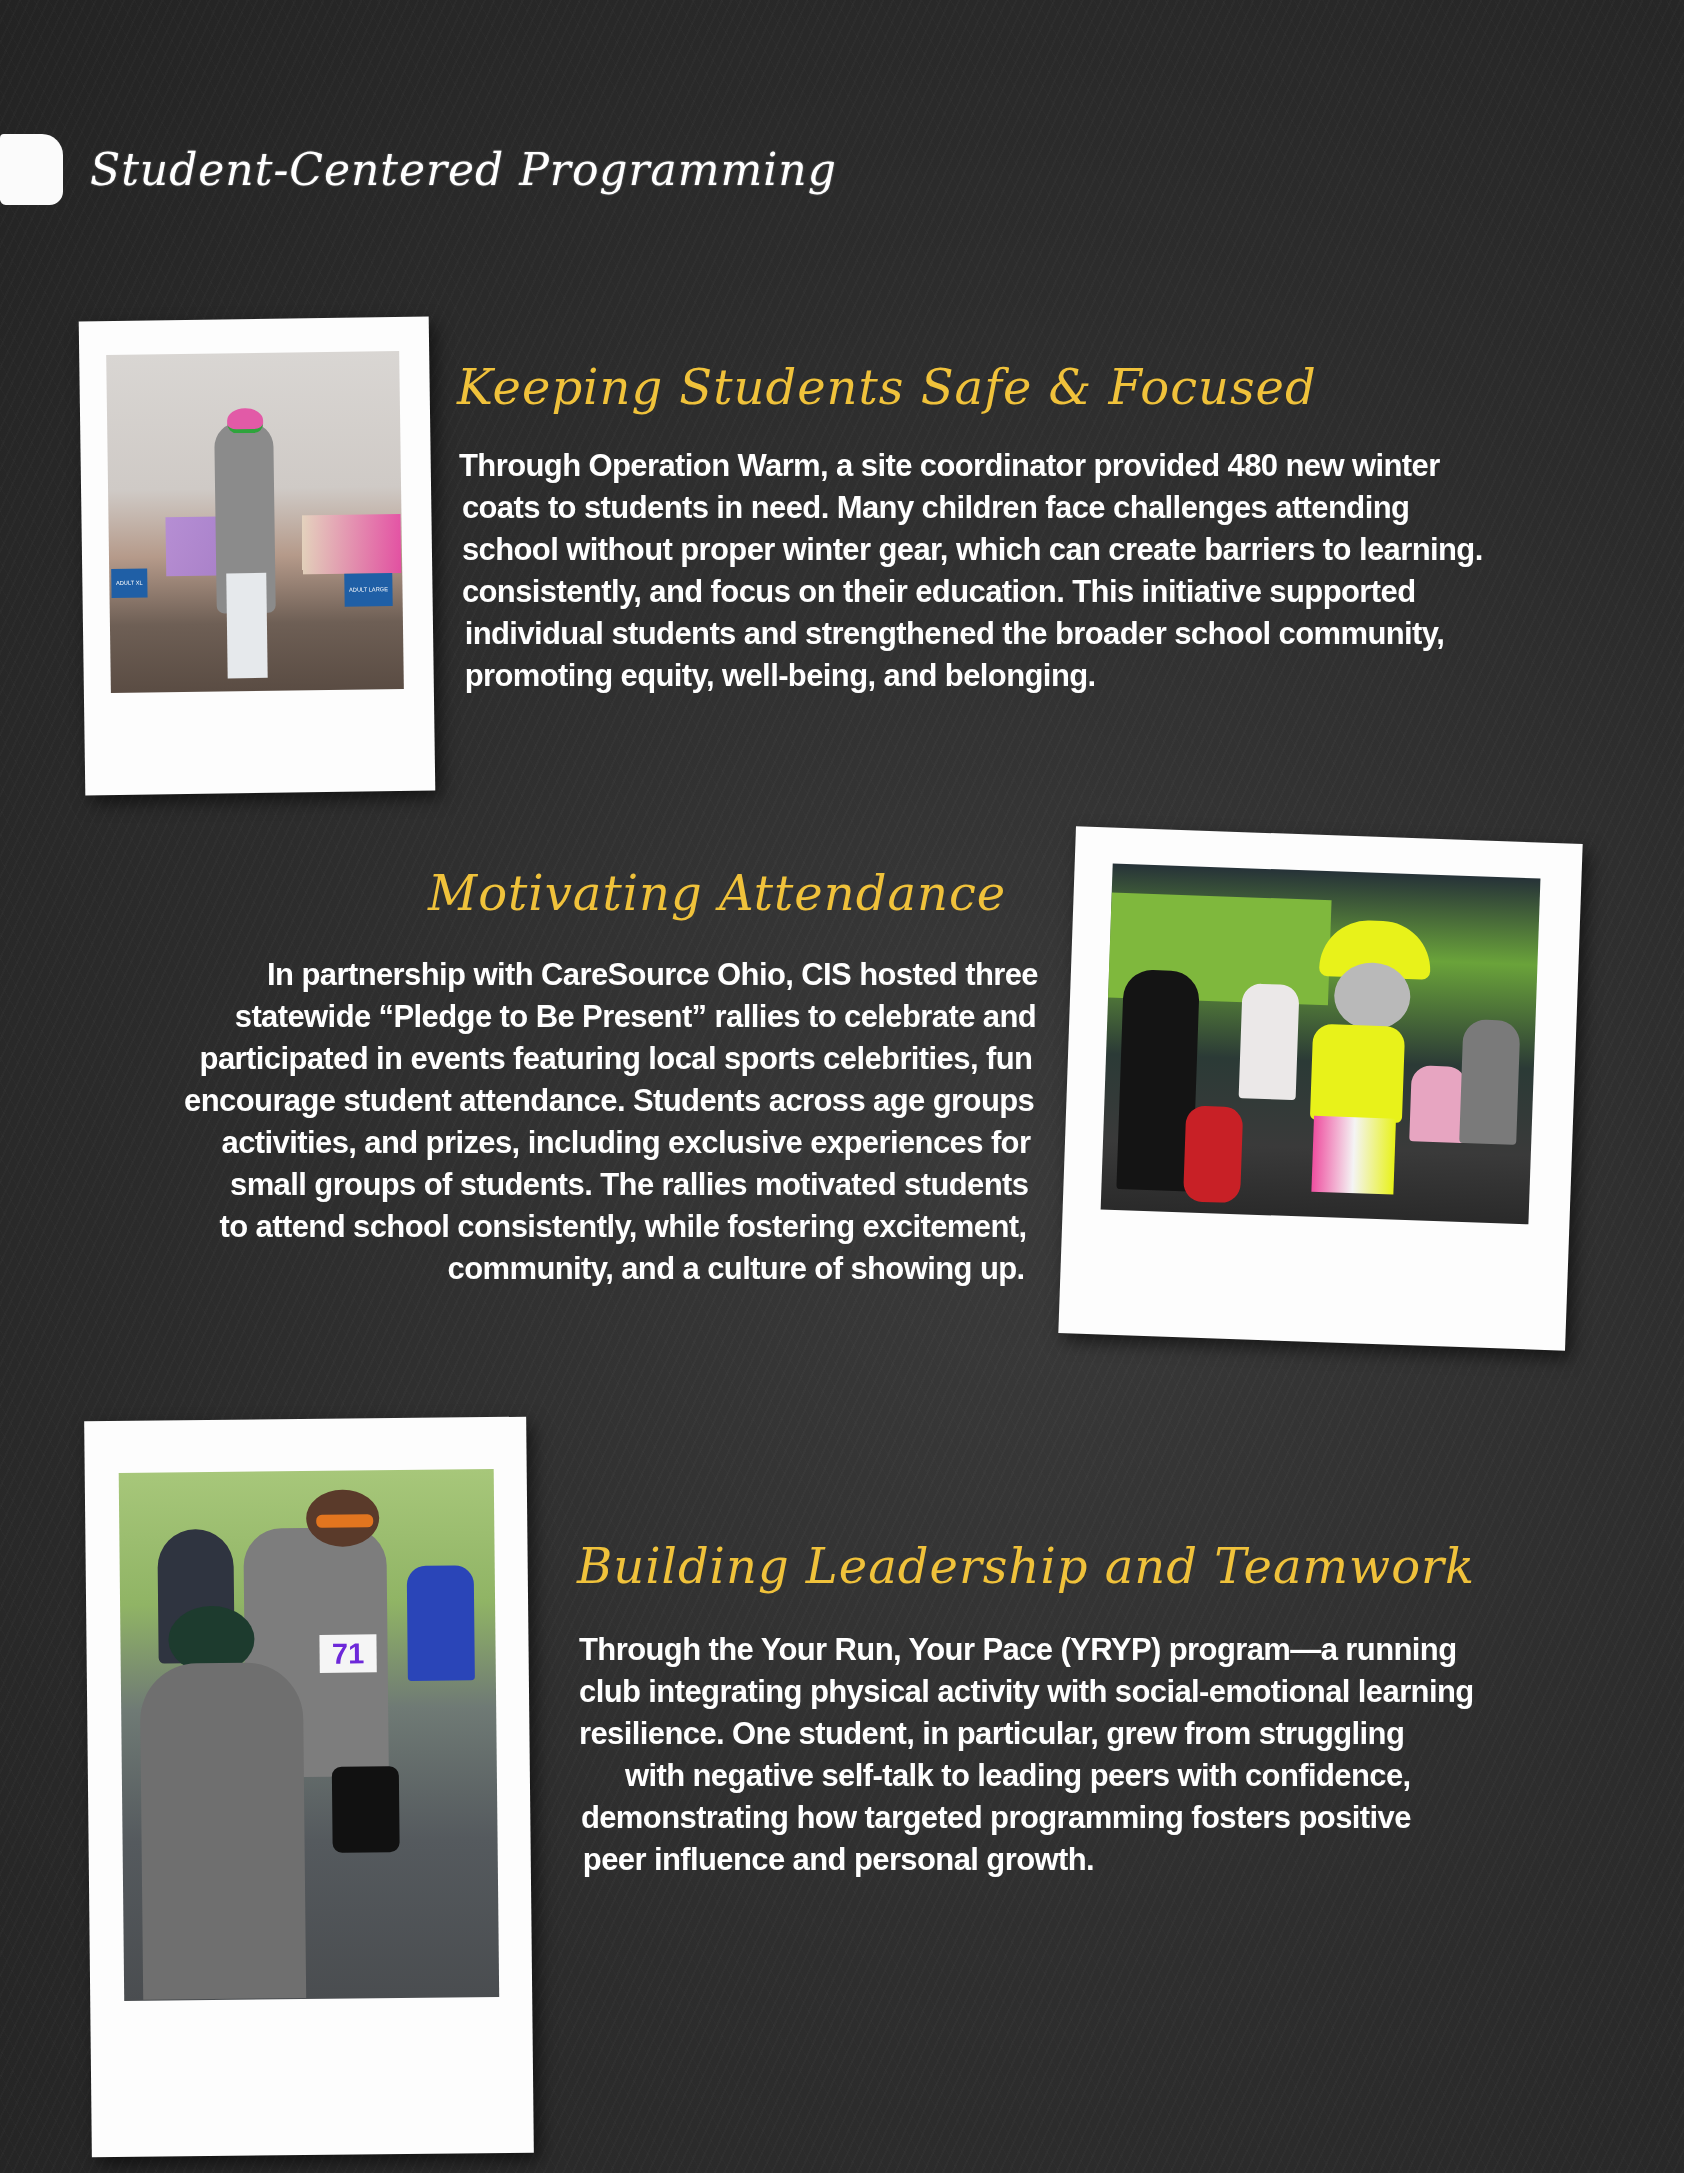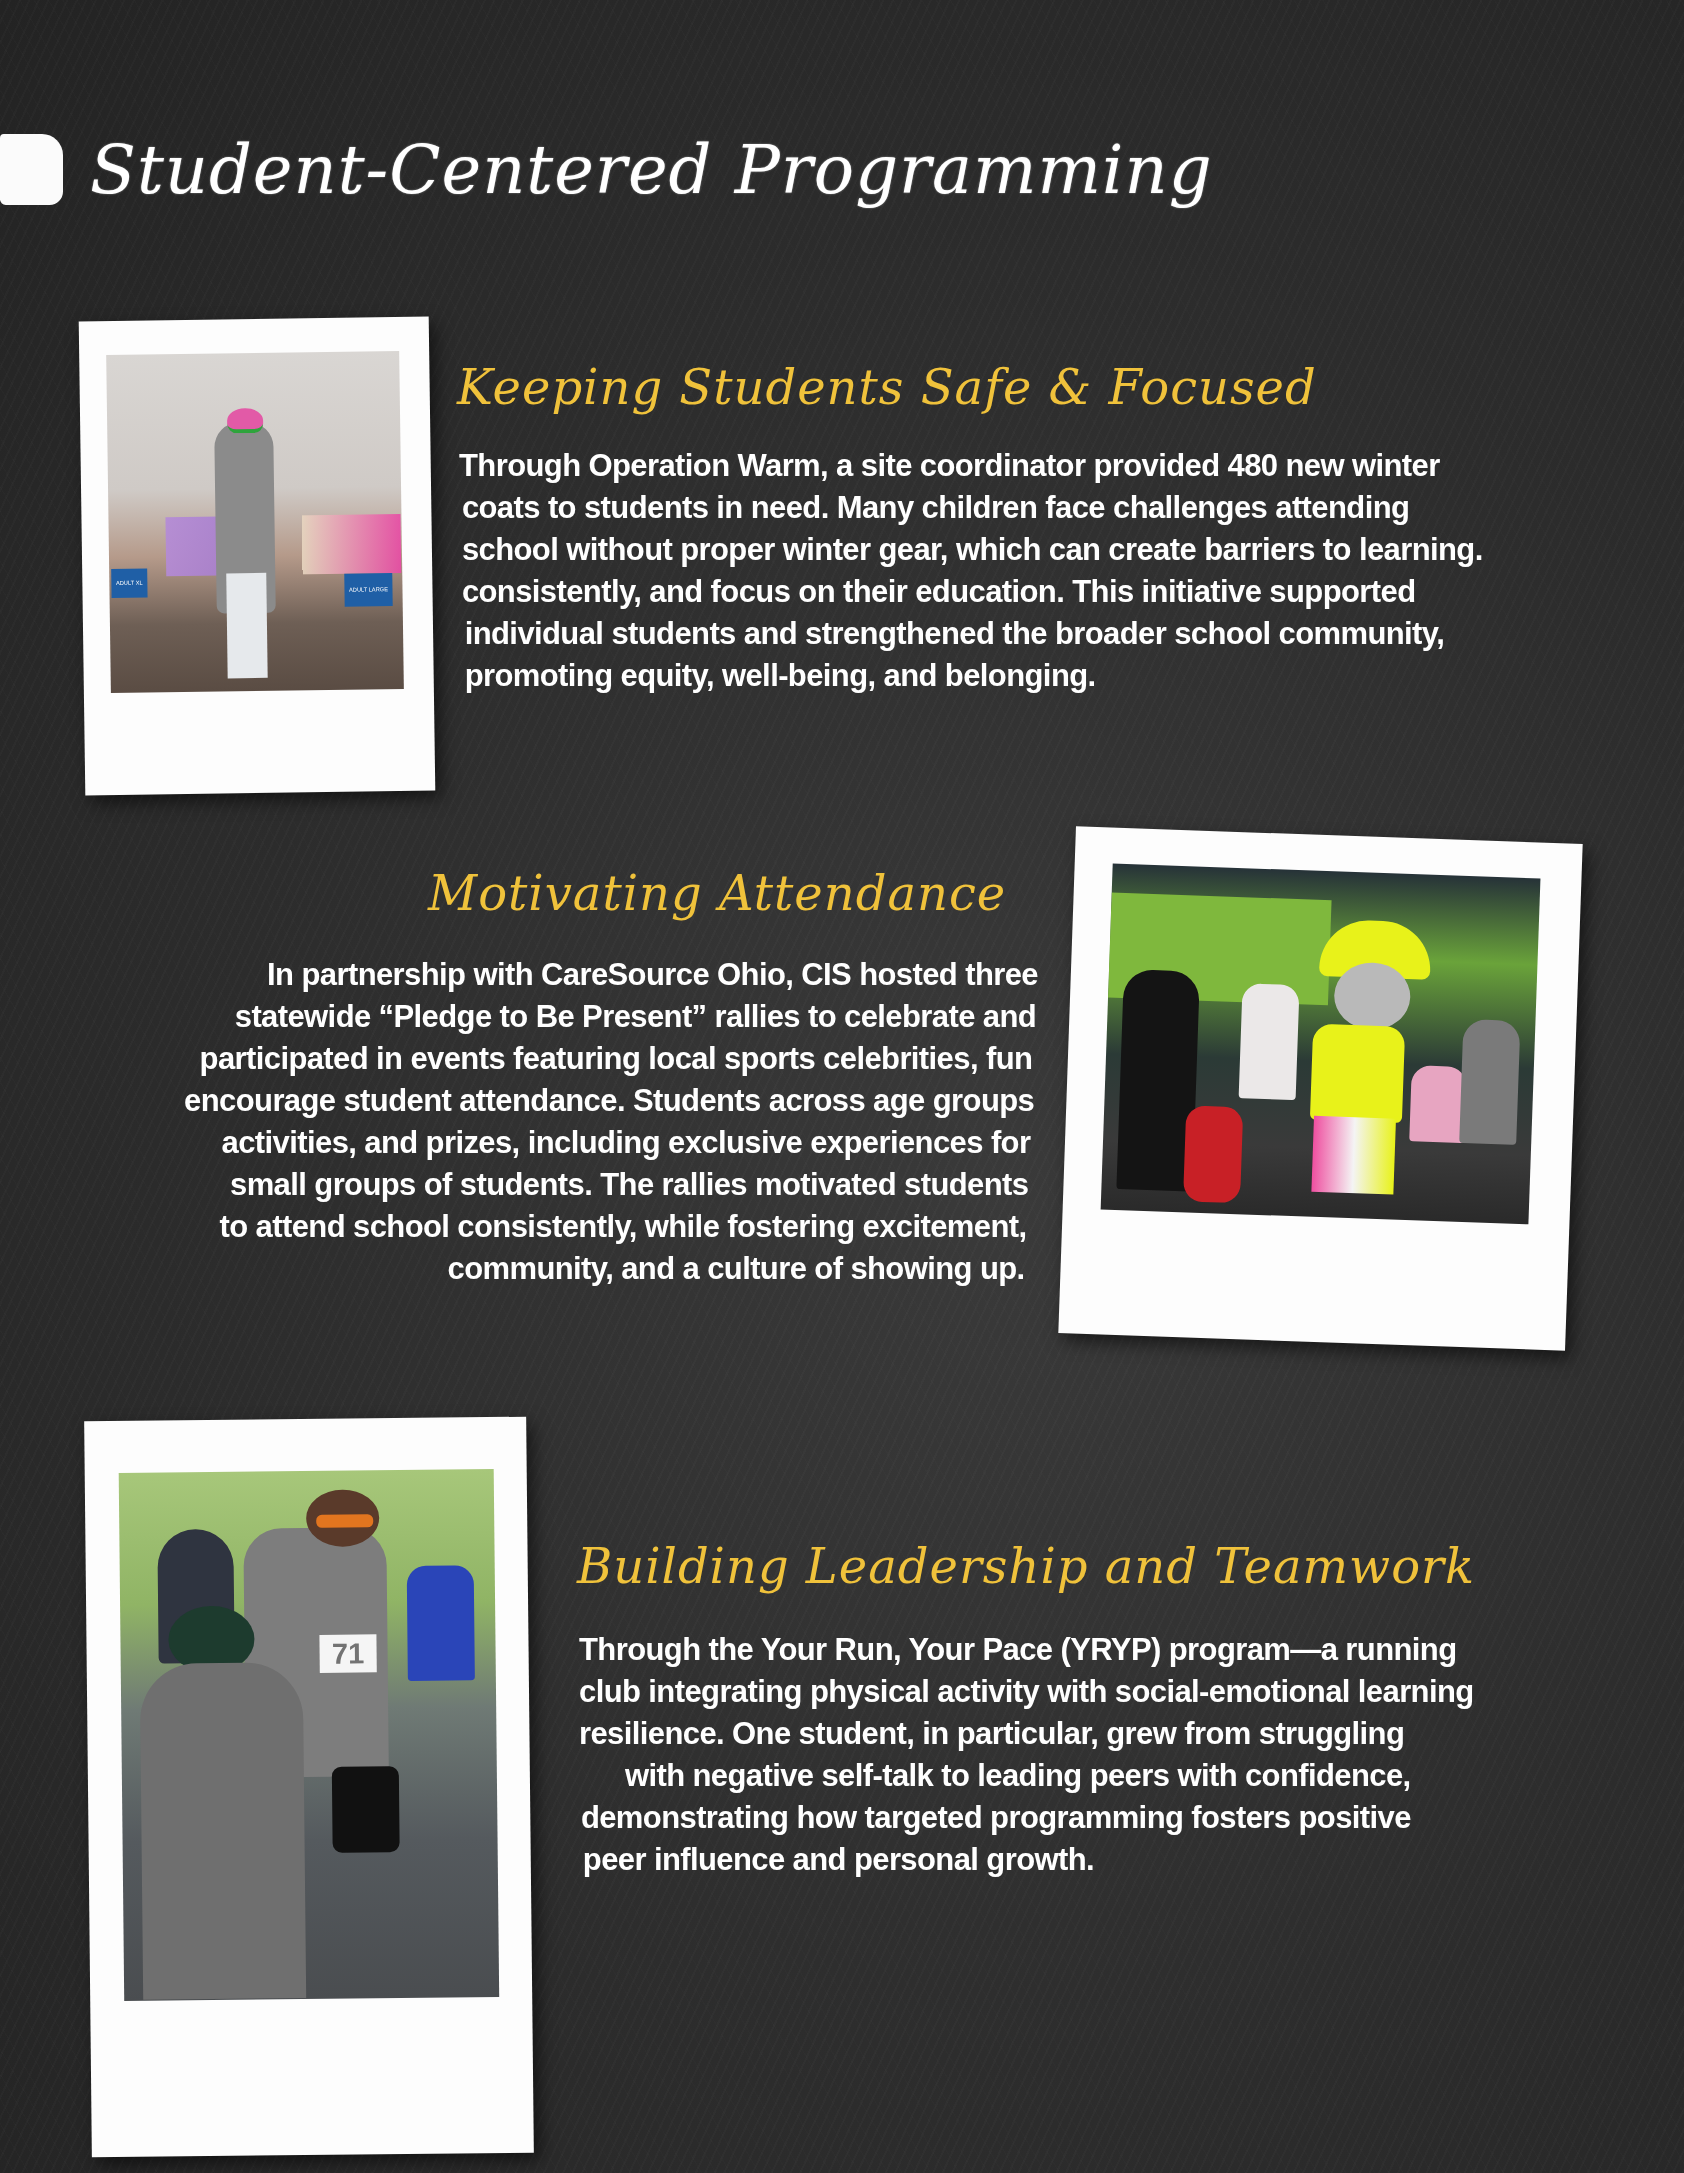--- a/index.html
+++ b/index.html
@@ -14,21 +14,21 @@
     }
     .chalk { font-family: "DejaVu Serif", serif; font-style: italic; letter-spacing: 1px; }
 
     
     .eraser-mark {
       position: absolute; left: 0; top: 134px; width: 63px; height: 71px;
       background: #fbfbfb; border-radius: 3.8px 21px 13.4px 5.7px;
     }
     .page-title {
       position: absolute; left: 90px; top: 122px; margin: 0;
-      font-size: 67px; font-weight: normal; line-height: 96px; color: #ffffff;
+      font-size: 44px; font-weight: normal; line-height: 96px; color: #ffffff;
       text-shadow: 0 0 1.9px rgba(255,255,255,0.5);
     }
 
     
     .polaroid {
       position: absolute; background: #fdfdfd;
       box-shadow: 5.7px 7.6px 17px rgba(0,0,0,0.55);
     }
     .photo { position: absolute; overflow: hidden; }
     .photo-1 { background: linear-gradient(180deg, #d9d6d3 0%, #cfcac6 40%, #b59a8a 60%, #6e5f55 80%, #5a4c43 100%); }
@@ -101,21 +101,21 @@
     <div class="ph-shape" style="left:356px; top:143px; width:57px; height:124px; background:#7a7a7a; border-radius:23px 23px 3.8px 3.8px;"></div>
   </div>
 </div>
 
 <div class="polaroid" style="left:88px; top:1419px; width:442px; height:736px; transform: rotate(-0.6deg);">
   <div class="photo photo-3" style="left:34px; top:52px; width:375px; height:528px;" title="Student and adult runner with medals at a running event">
     <div class="ph-shape" style="left:38px; top:57px; width:76px; height:134px; background:#2f3440; border-radius:38px 38px 5.7px 5.7px;"></div>
     <div class="ph-shape" style="left:124px; top:57px; width:143px; height:249px; background:#7d7d7d; border-radius:38px 38px 9.6px 9.6px;"></div>
     <div class="ph-shape" style="left:187px; top:19px; width:73px; height:57px; background:#5a3a2a; border-radius:50%;"></div>
     <div class="ph-shape" style="left:197px; top:44px; width:57px; height:13.4px; background:#e2751f; border-radius:5.7px;"></div>
-    <div class="ph-shape" style="left:199px; top:164px; width:57px; height:38px; background:#f5f5f5; color:#737373; font-weight:bold; font-size:29px; line-height:38px; text-align:center;">71</div>
+    <div class="ph-shape" style="left:199px; top:164px; width:57px; height:38px; background:#f5f5f5; color:#6d28d9; font-weight:bold; font-size:29px; line-height:38px; text-align:center;">71</div>
     <div class="ph-shape" style="left:287px; top:96px; width:67px; height:115px; background:#2a45b8; border-radius:19px 19px 3.8px 3.8px;"></div>
     <div class="ph-shape" style="left:48px; top:134px; width:86px; height:67px; background:#1d3b2e; border-radius:50%;"></div>
     <div class="ph-shape" style="left:19px; top:191px; width:163px; height:336px; background:#6f6f6f; border-radius:57px 57px 0 0;"></div>
     <div class="ph-shape" style="left:210px; top:296px; width:67px; height:86px; background:#111; border-radius:9.6px;"></div>
   </div>
 </div>
 
 <h2 class="section-heading chalk" style="left:577px; top:1533px;">Building Leadership and Teamwork</h2>
 <p class="section-body" style="left:579px; top:1629px;">
   <span>Through the Your Run, Your Pace (YRYP) program—a running</span>

